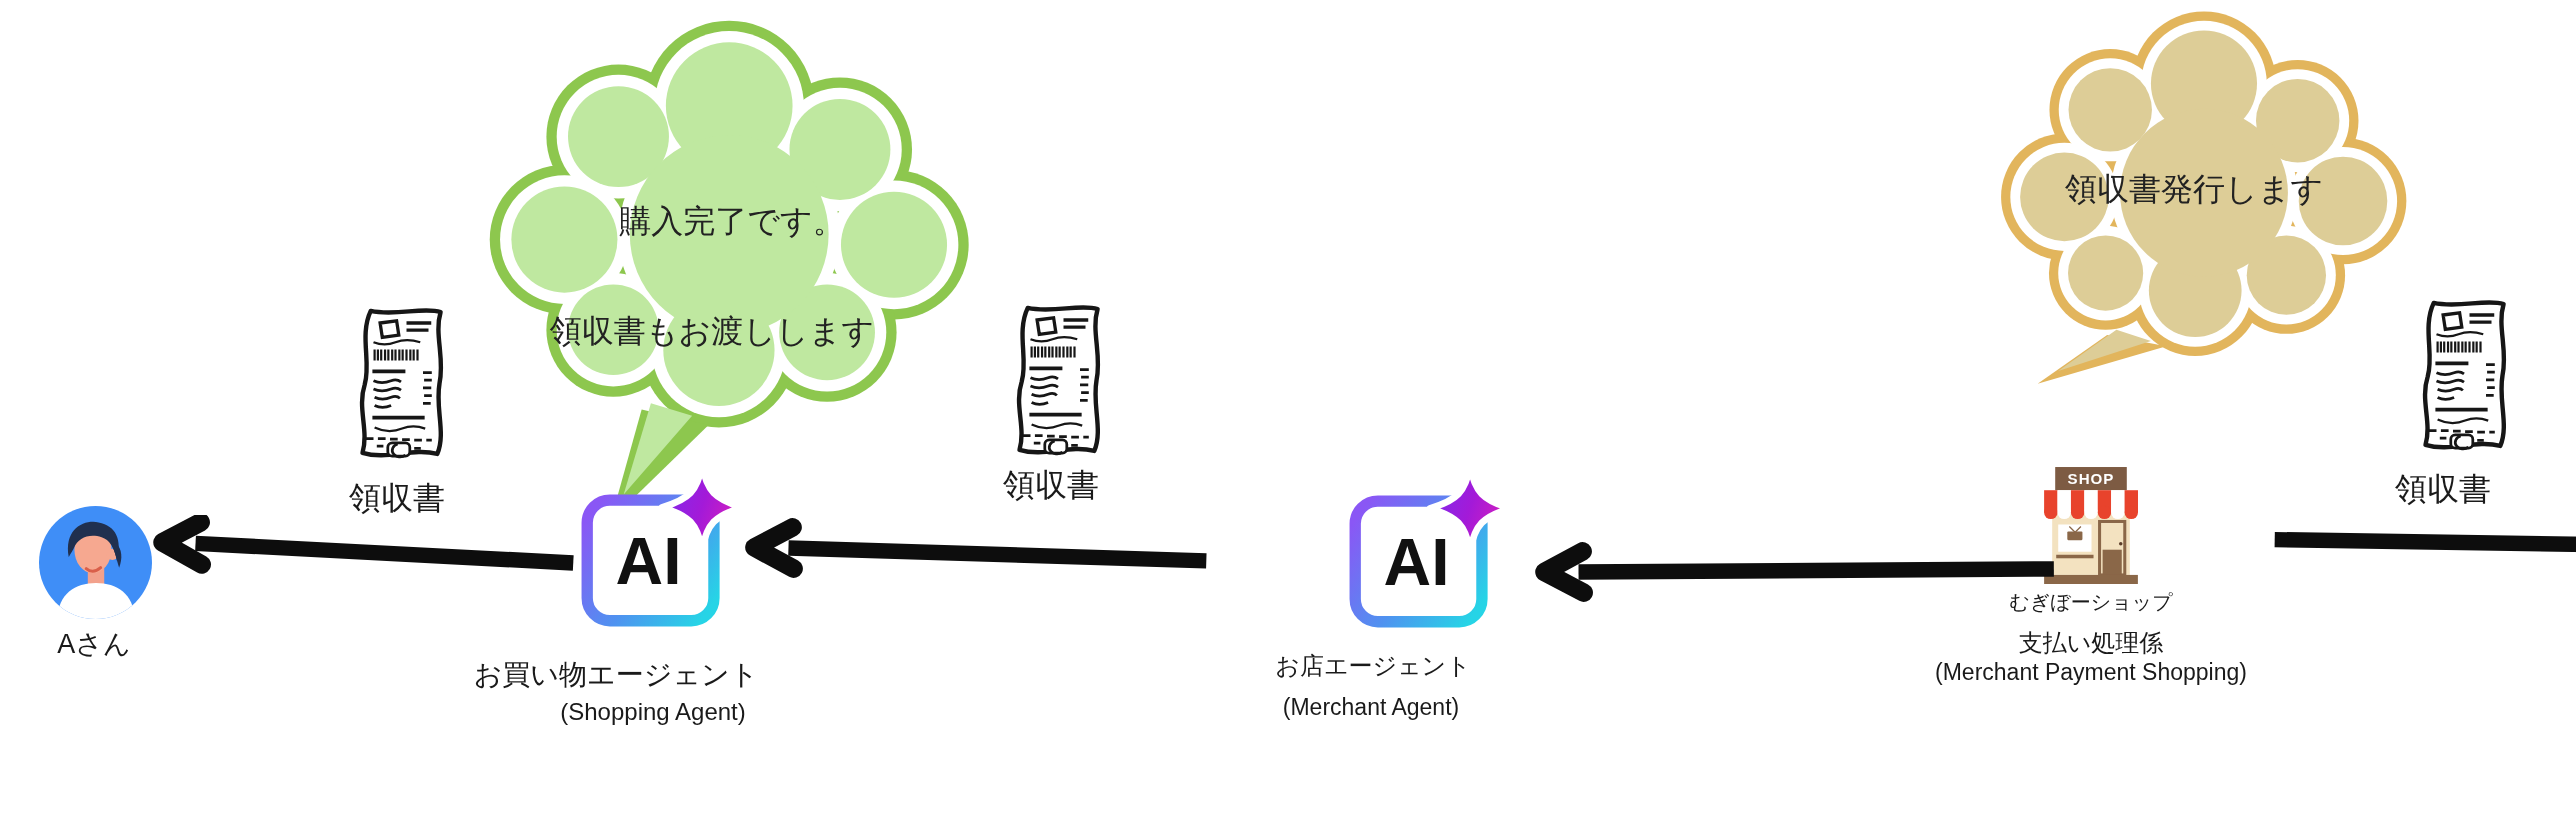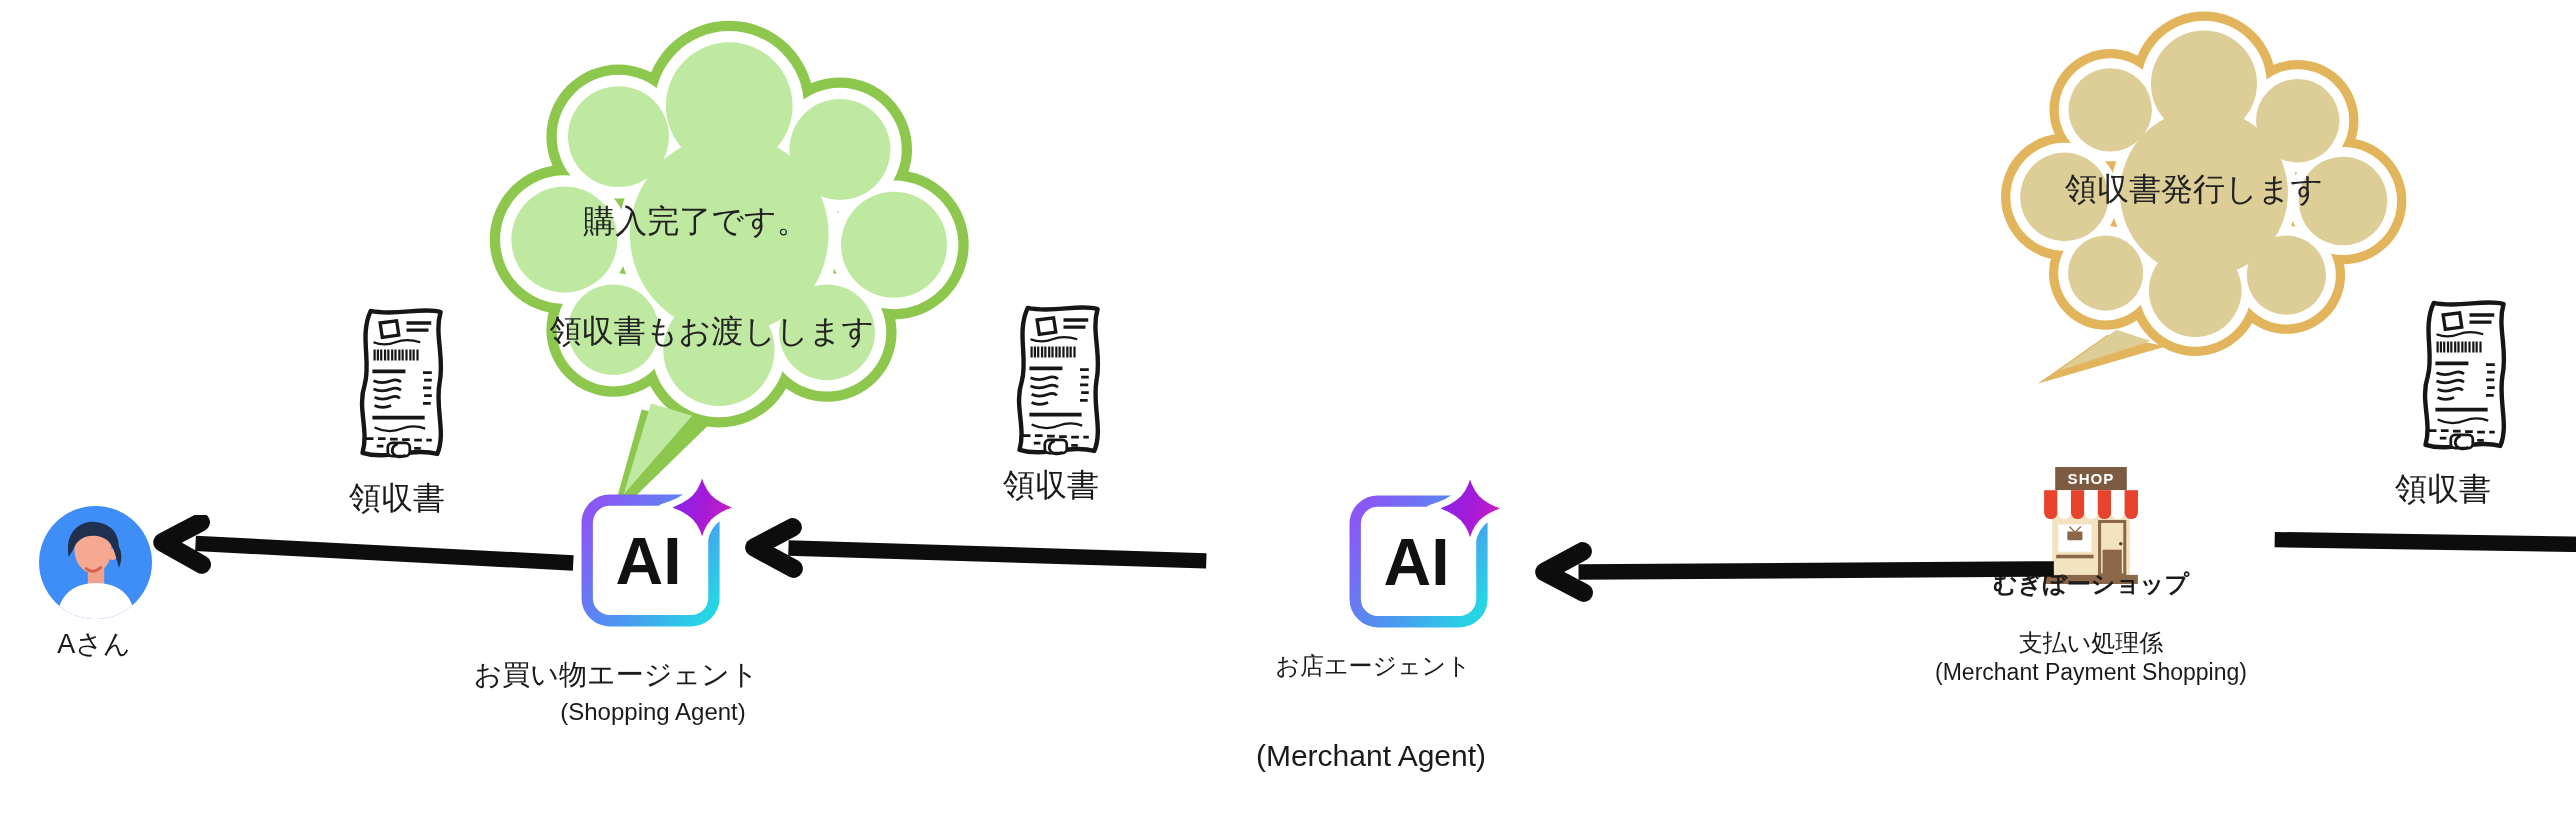--- a/index.html
+++ b/index.html
@@ -91,21 +91,21 @@
         <circle cx="450" cy="655" r="108"></circle>
         <circle cx="245" cy="615" r="88"></circle>
       <circle cx="150" cy="440" r="103"></circle>
         <circle cx="255" cy="240" r="98"></circle>
         <circle cx="470" cy="430" r="193"></circle>
     </g>
     <path d="M300,770 L240,985 L430,800 Z" fill="var(--green-border)"></path>
     <path d="M318,758 L265,935 L398,782 Z" fill="var(--green-fill)"></path>
   </svg>
 </div>
-<div class="bubble-text" style="left:696px;top:222px;font-family:Liberation Serif, serif;">購入完了です。</div>
+<div class="bubble-text" style="left:732px;top:222px;font-family:Liberation Serif, serif;">購入完了です。</div>
 <div class="bubble-text" style="left:712px;top:332px;">領収書もお渡しします</div>
 
 <div class="abs" style="left:1999px;top:5.2px;">
   <svg width="412" height="392" viewBox="0 0 800 760">
     <g fill="var(--tan-border)">
       <circle cx="398" cy="152" r="140"></circle>
         <circle cx="580" cy="224" r="118"></circle>
         <circle cx="668" cy="380" r="123"></circle>
       <circle cx="558" cy="524" r="114"></circle>
         <circle cx="381" cy="554" r="127"></circle>
@@ -183,21 +183,21 @@
   <text x="133" y="235" text-anchor="middle" font-size="128" font-weight="700" fill="#111">AI</text>
 </svg>
 <div class="label" style="left:616px;top:657px;font-size:28px;">お買い物エージェント</div>
 <div class="label" style="left:617px;top:697px;font-size:24px;margin-left:36px;">(Shopping Agent)</div>
 
 <svg class="abs" style="left:1348px;top:464px;" width="170" height="165" viewBox="0 0 330 320">
   <use href="#sym-ai"></use>
   <text x="133" y="235" text-anchor="middle" font-size="128" font-weight="700" fill="#111">AI</text>
 </svg>
 <div class="label" style="left:1373px;top:653px;font-size:24px;font-family:Liberation Mono, monospace;">お店エージェント</div>
-<div class="label" style="left:1371px;top:693px;font-size:30px;margin-top:44px;">(Merchant Agent)</div>
+<div class="label" style="left:1371px;top:693px;font-size:23px;">(Merchant Agent)</div>
 
 <svg class="abs" style="left:2043px;top:464px;" width="96" height="121" viewBox="0 0 190 240">
   <rect x="24" y="6" width="142" height="46" fill="var(--shop-brown-dark)"></rect>
   <text x="95" y="40" text-anchor="middle" font-size="30" font-weight="700" letter-spacing="2" fill="#ffffff">SHOP</text>
   <rect x="18" y="96" width="154" height="124" fill="var(--shop-cream)"></rect>
 
   <g>
     <rect x="2" y="52" width="26.6" height="44" fill="var(--shop-red)"></rect>
     <rect x="28.6" y="52" width="26.6" height="44" fill="#ffffff"></rect>
     <rect x="55.2" y="52" width="26.6" height="44" fill="var(--shop-red)"></rect>
@@ -219,21 +219,21 @@
     <rect x="48" y="134" width="30" height="17" rx="2" fill="var(--shop-brown)"></rect>
     <rect x="26" y="180" width="74" height="7" fill="var(--shop-brown)"></rect>
   </g>
   <g>
     <rect x="112" y="114" width="50" height="106" fill="var(--shop-cream)" stroke="var(--shop-brown)" stroke-width="6"></rect>
     <rect x="118" y="170" width="38" height="50" fill="var(--shop-brown)"></rect>
     <circle cx="154" cy="158" r="3.5" fill="#5b3d2a"></circle>
   </g>
   <rect x="2" y="220" width="186" height="18" fill="var(--shop-brown)"></rect>
 </svg>
-<div class="label" style="left:2091px;top:569px;font-size:24px;font-weight:bold;">むぎぼーショップ</div>
+<div class="label" style="left:2091px;top:590px;font-size:20px;">むぎぼーショップ</div>
 <div class="label" style="left:2091px;top:628px;font-size:24px;">支払い処理係</div>
 <div class="label" style="left:2091px;top:658px;font-size:23px;">(Merchant Payment Shopping)</div>
 
 <svg class="abs" style="left:144px;top:515px;" width="438" height="67" viewBox="0 0 850 130">
   <line x1="100" y1="55" x2="833" y2="93" stroke="var(--arrow)" stroke-width="30"></line>
   <polyline points="110,14 36,53 112,96" fill="none" stroke="var(--arrow)" stroke-width="36" stroke-linecap="round" stroke-linejoin="round"></polyline>
 </svg>
 
 <svg class="abs" style="left:739px;top:518px;" width="474" height="62" viewBox="0 0 920 120">
   <line x1="96" y1="58" x2="907" y2="83" stroke="var(--arrow)" stroke-width="30"></line>

